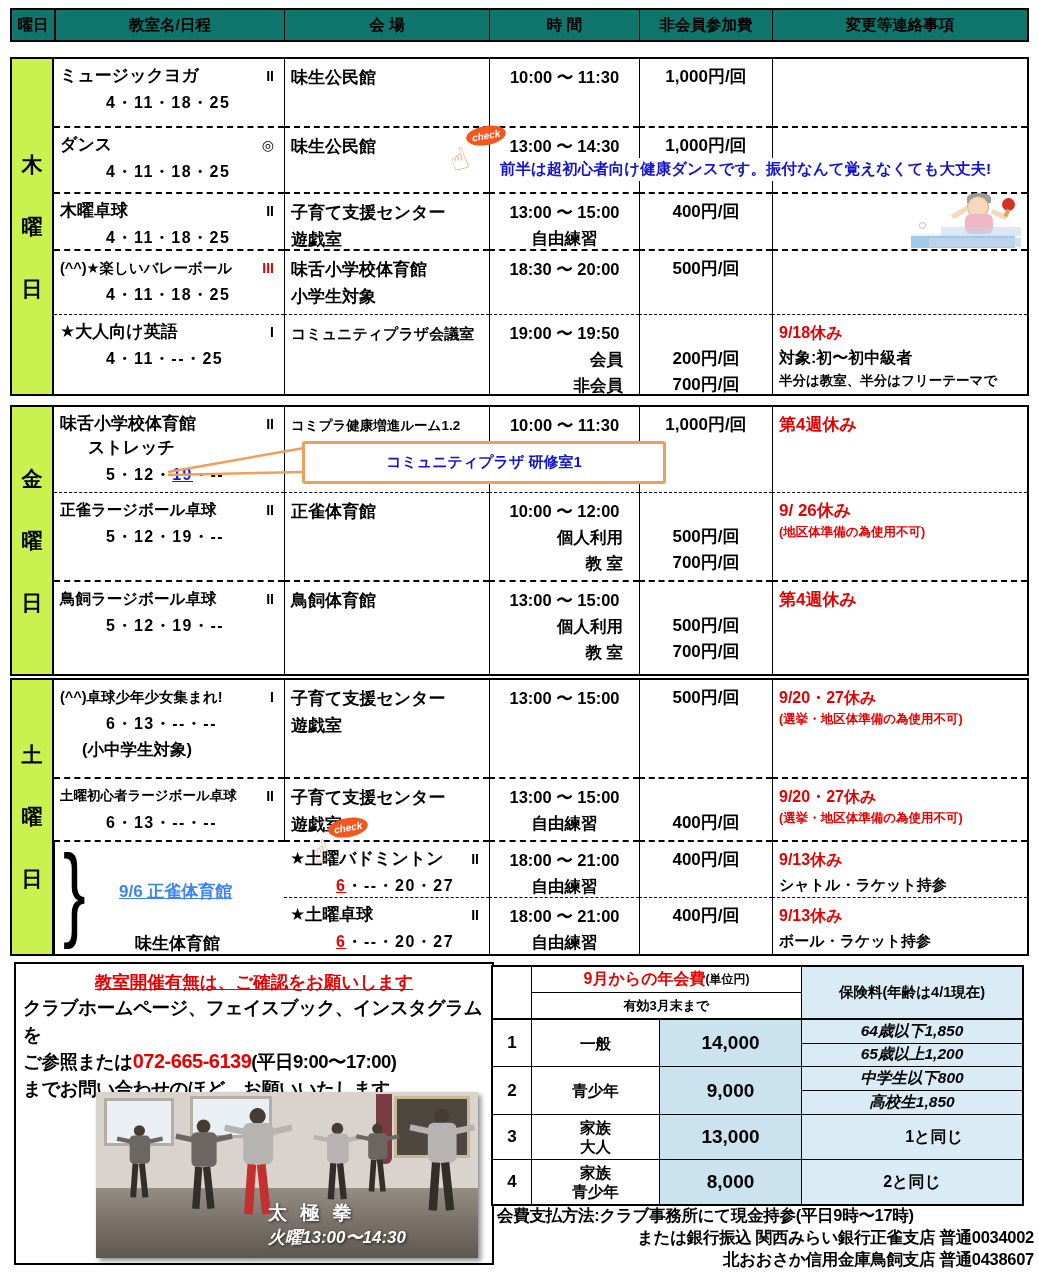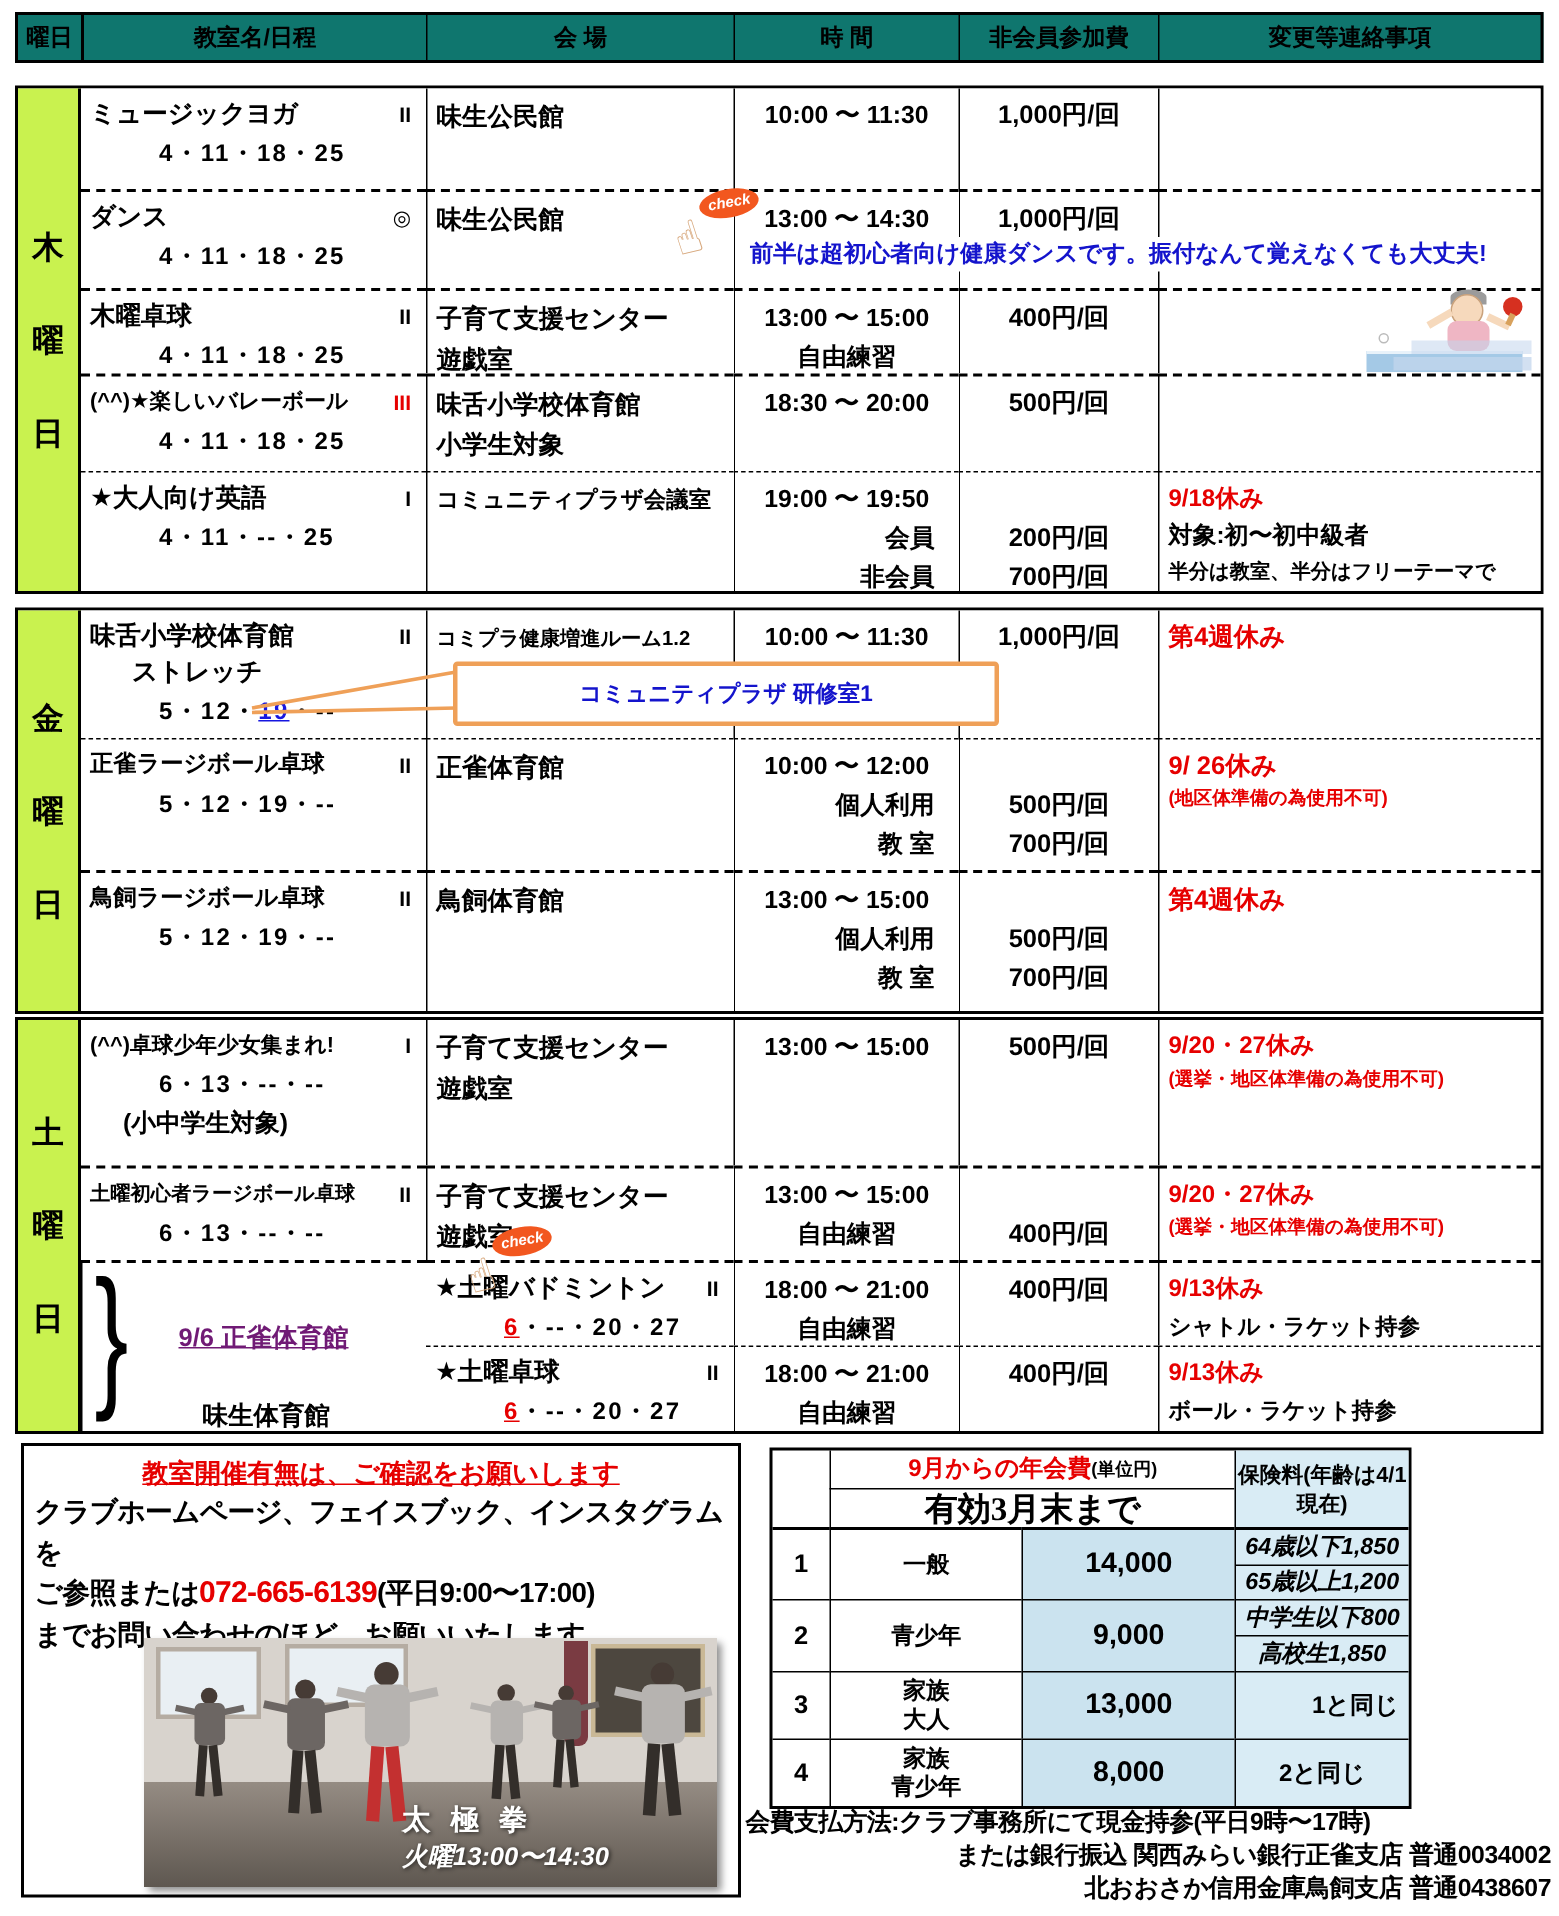--- a/index.html
+++ b/index.html
@@ -51,21 +51,21 @@
   .bubble{position:absolute;right:0;top:0;background:#f2571f;color:#fff;font-style:italic;
           font-size:10px;padding:4px 6px;border-radius:50%;transform:rotate(-10deg);display:inline-block;}
   .hand{position:absolute;left:0;top:16px;font-size:30px;color:#d8a97e;transform:rotate(-18deg);font-weight:normal;}
   .callout{position:absolute;left:302px;top:441px;width:358px;height:37px;background:#fff;
            border:3px solid #efa058;border-radius:3px;display:flex;align-items:center;justify-content:center;
            color:#1414cc;font-size:15px;z-index:5;}
   .callout-svg{position:absolute;left:150px;top:438px;z-index:4;}
   
   .brace{position:absolute;left:2px;top:-6px;font-size:104px;font-weight:normal;
          transform:scaleX(.65);line-height:110px;}
-  .sat-v1{position:absolute;left:64px;top:38px;color:#701a75;font-size:17px;text-decoration:underline;}
+  .sat-v1{position:absolute;left:64px;top:38px;color:#3b82f6;font-size:17px;text-decoration:underline;}
   .sat-v2{position:absolute;left:80px;top:90px;font-size:17px;}
   
   .tt{position:absolute;right:4px;top:2px;width:118px;height:52px;}
   .tt .tbl{position:absolute;left:6px;bottom:0;width:104px;height:12px;background:#a4c9e6;border-top:2px solid #e8f2fa;}
   .tt .head{position:absolute;right:34px;top:0;width:20px;height:20px;border-radius:50%;background:#f6d9bc;border:1px solid #c9a27c;}
   .tt .hair{position:absolute;right:32px;top:-3px;width:24px;height:10px;border-radius:50% 50% 0 0;background:#9b9b9b;}
   .tt .shirt{position:absolute;right:30px;top:18px;width:28px;height:20px;border-radius:6px;background:#efb6c4;}
   .tt .arm1{position:absolute;right:54px;top:14px;width:18px;height:5px;background:#f6d9bc;transform:rotate(-30deg);}
   .tt .arm2{position:absolute;right:16px;top:16px;width:16px;height:5px;background:#f6d9bc;transform:rotate(25deg);}
   .tt .pad{position:absolute;right:8px;top:2px;width:13px;height:13px;border-radius:50%;background:#d63020;}
@@ -92,30 +92,30 @@
   .fig .b:before{left:-15px;transform:rotate(12deg);}
   .fig .b:after{right:-15px;transform:rotate(-12deg);}
   .fig .l:before,.fig .l:after{content:"";position:absolute;top:45px;width:7px;height:40px;background:#332e2a;}
   .fig .l:before{left:10px;transform:rotate(4deg);}
   .fig .l:after{left:21px;transform:rotate(-6deg);}
   .fig.redp .l:before,.fig.redp .l:after{background:#c33030;}
   .fig.dark .b{background:#6c6663;}
   .cap1{position:absolute;left:172px;top:108px;color:#fff;font-size:19px;letter-spacing:4px;text-shadow:1px 1px 3px rgba(0,0,0,.7);}
   .cap2{position:absolute;left:172px;top:134px;color:#fff;font-size:17px;text-shadow:1px 1px 3px rgba(0,0,0,.7);font-style:italic;}
   
-  .fee{position:absolute;left:513px;top:965px;width:428px;border:2px solid #000;box-sizing:border-box;
+  .fee{position:absolute;left:491px;top:965px;width:533px;border:2px solid #000;box-sizing:border-box;
        display:grid;grid-template-columns:38px 128px 142px auto;
        grid-template-rows:25px 26px 48px 48px 45px 45px;background:#fff;}
   .fc{box-sizing:border-box;display:flex;align-items:center;justify-content:center;text-align:center;}
   .bl{border-left:1px solid #000;}
   .btp{border-top:1px solid #000;}
   .btp2{border-top:2px solid #000;}
   .feeTitle{grid-column:2/4;grid-row:1;font-size:16px;}
   .feeTitle .u{font-size:12px;color:#000;}
-  .feeSub{grid-column:2/4;grid-row:2;font-size:22px;border-top:1px solid #000;font-family:Liberation Serif, serif;}
+  .feeSub{grid-column:2/4;grid-row:2;font-size:13px;border-top:1px solid #000;}
   .insHdr{grid-column:4;grid-row:1/3;background:#d9ecf5;font-size:14.5px;}
   .corner{grid-column:1;grid-row:1/3;}
   .num{font-size:17px;}
   .cat{font-size:15.5px;white-space:pre-line;line-height:19px;}
   .amt{background:#cbe3ef;font-size:19px;}
   .ins{background:#d9ecf5;flex-direction:column;align-items:stretch;padding:0;font-size:15.5px;}
   .ins .half{flex:1;display:flex;align-items:center;justify-content:center;font-style:italic;}
   .ins .half:first-child{border-bottom:1px solid #000;}
   .ins.single{font-size:16px;}
   .pay{position:absolute;left:497px;width:537px;font-size:16.5px;line-height:22px;letter-spacing:-.3px;}

